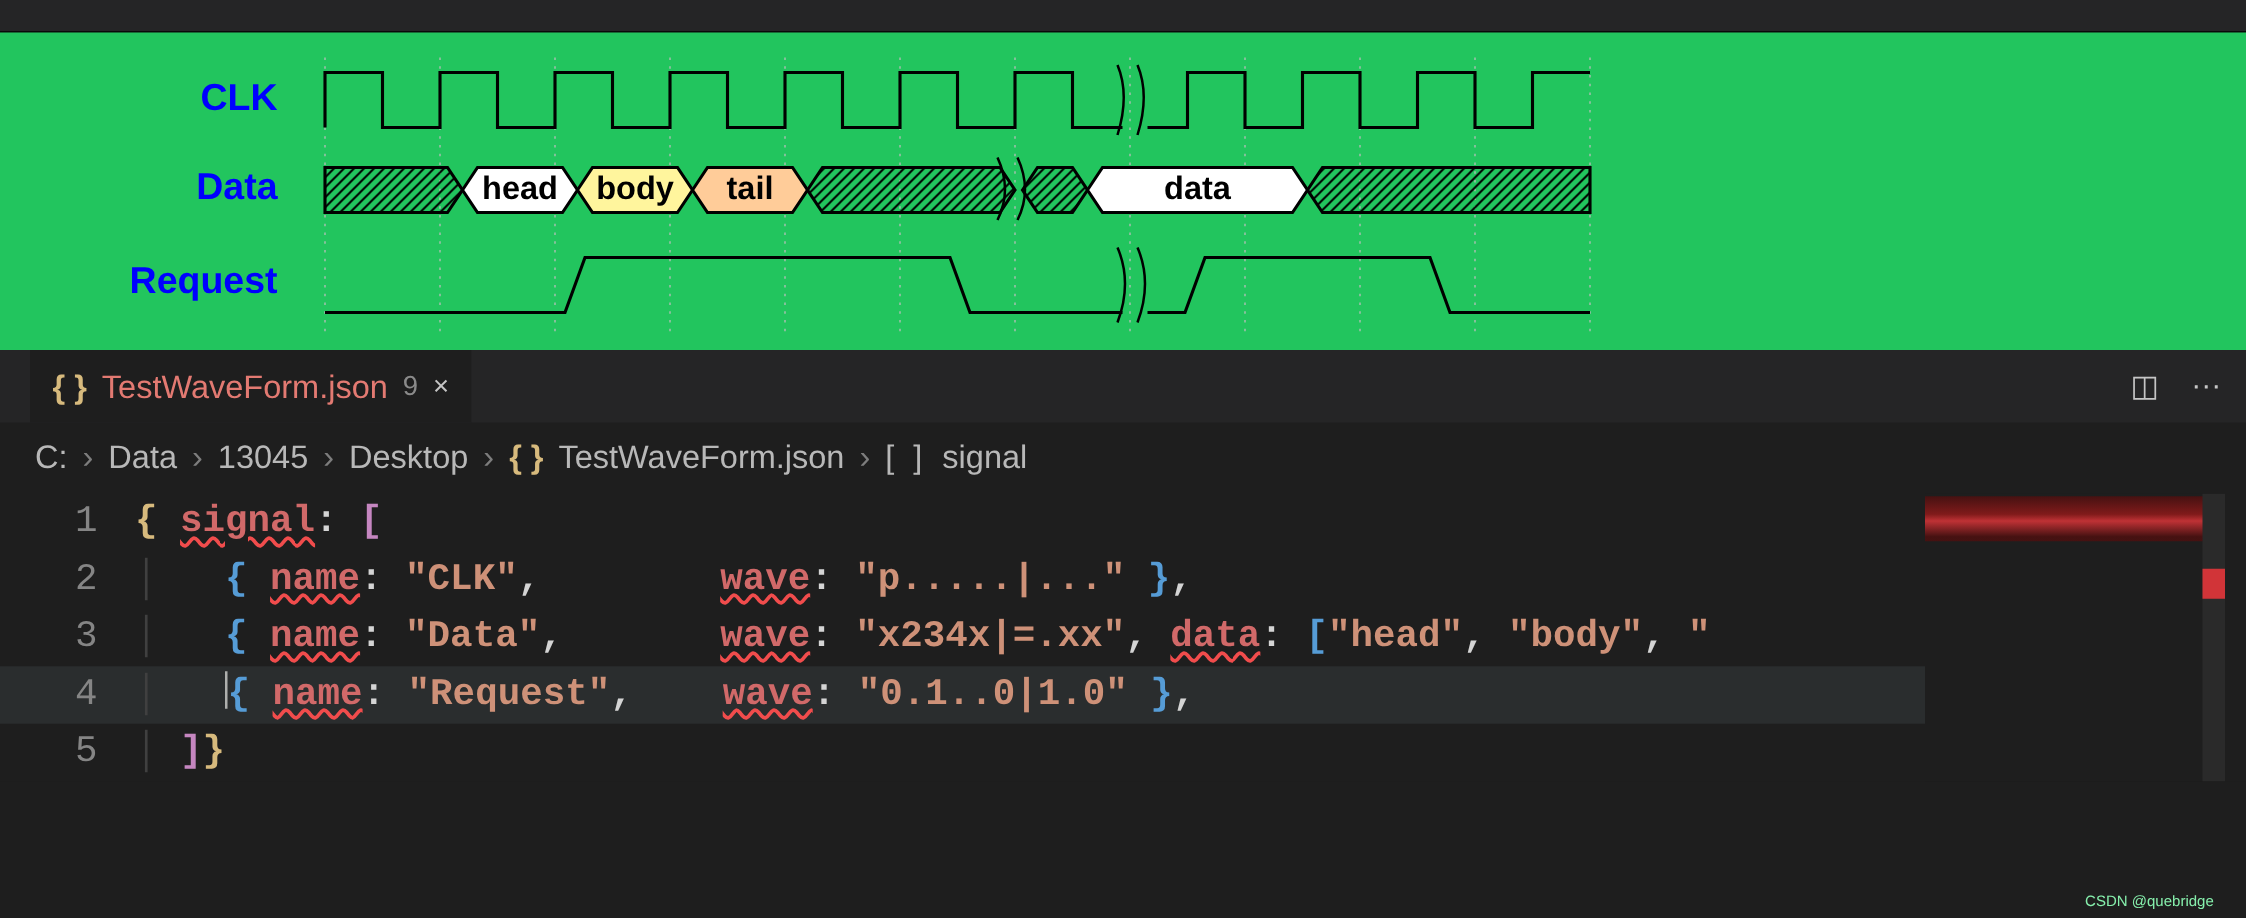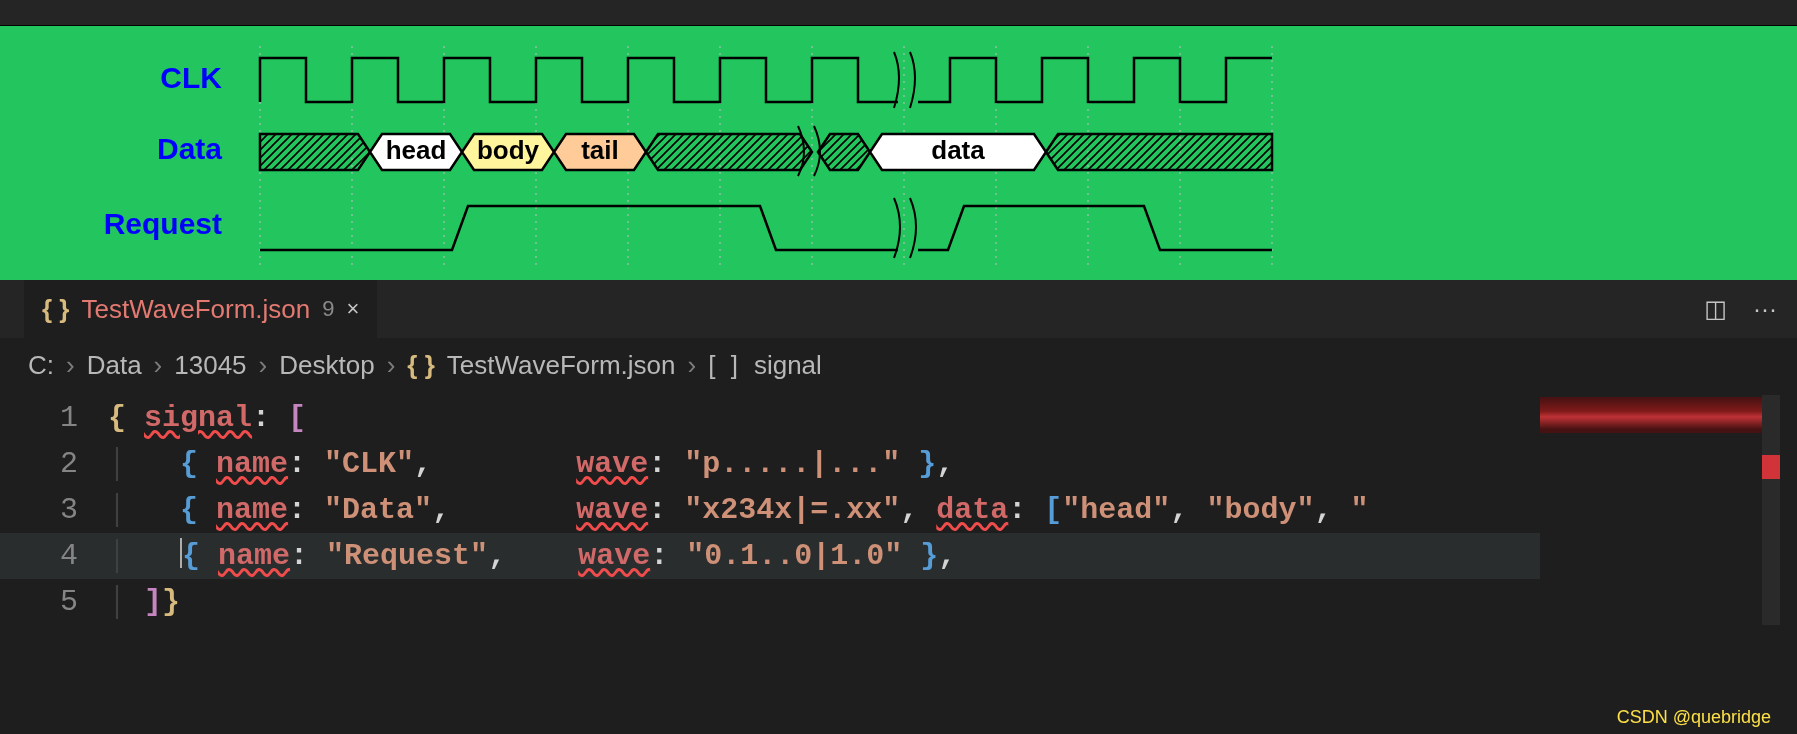--- a/index.html
+++ b/index.html
@@ -40,21 +40,21 @@
   .c-blue    { color: #569cd6; }  
   .c-red     { color: #d16969; text-decoration: underline wavy #f14c4c; text-underline-offset: 4px; } 
   .c-string  { color: #ce9178; }
   .c-white   { color: #d4d4d4; }
 
   .minimap { width: 240px; align-self: stretch; background: #1e1e1e; position: relative; }
   .mm-band { position: absolute; left: 0; right: 0; top: 2px; height: 36px; background: linear-gradient(#4a1010, #8b1a1a 40%, #d13438 55%, #4a1010 90%); opacity: 0.9; }
   .mm-scroll { position: absolute; right: 0; top: 0; width: 18px; height: 100%; background: #2a2a2a; }
   .mm-scroll::before { content:""; position:absolute; right:0; top: 60px; width:18px; height:24px; background:#d13438; }
 
-  .watermark { position: absolute; right: 26px; bottom: 6px; color: #fde047; font-size: 18px; }
+  .watermark { position: absolute; right: 26px; bottom: 6px; color: #86efac; font-size: 12px; }
 
   .caret { display:inline-block; width:2px; height:30px; background:#aeafad; vertical-align:-4px; }
 </style>
 </head>
 <body>
 
 <div class="top-dark-bar"></div>
 
 <div class="waveform-panel">
   <svg class="wave-svg" width="1330" height="254" viewBox="0 0 1330 254">

